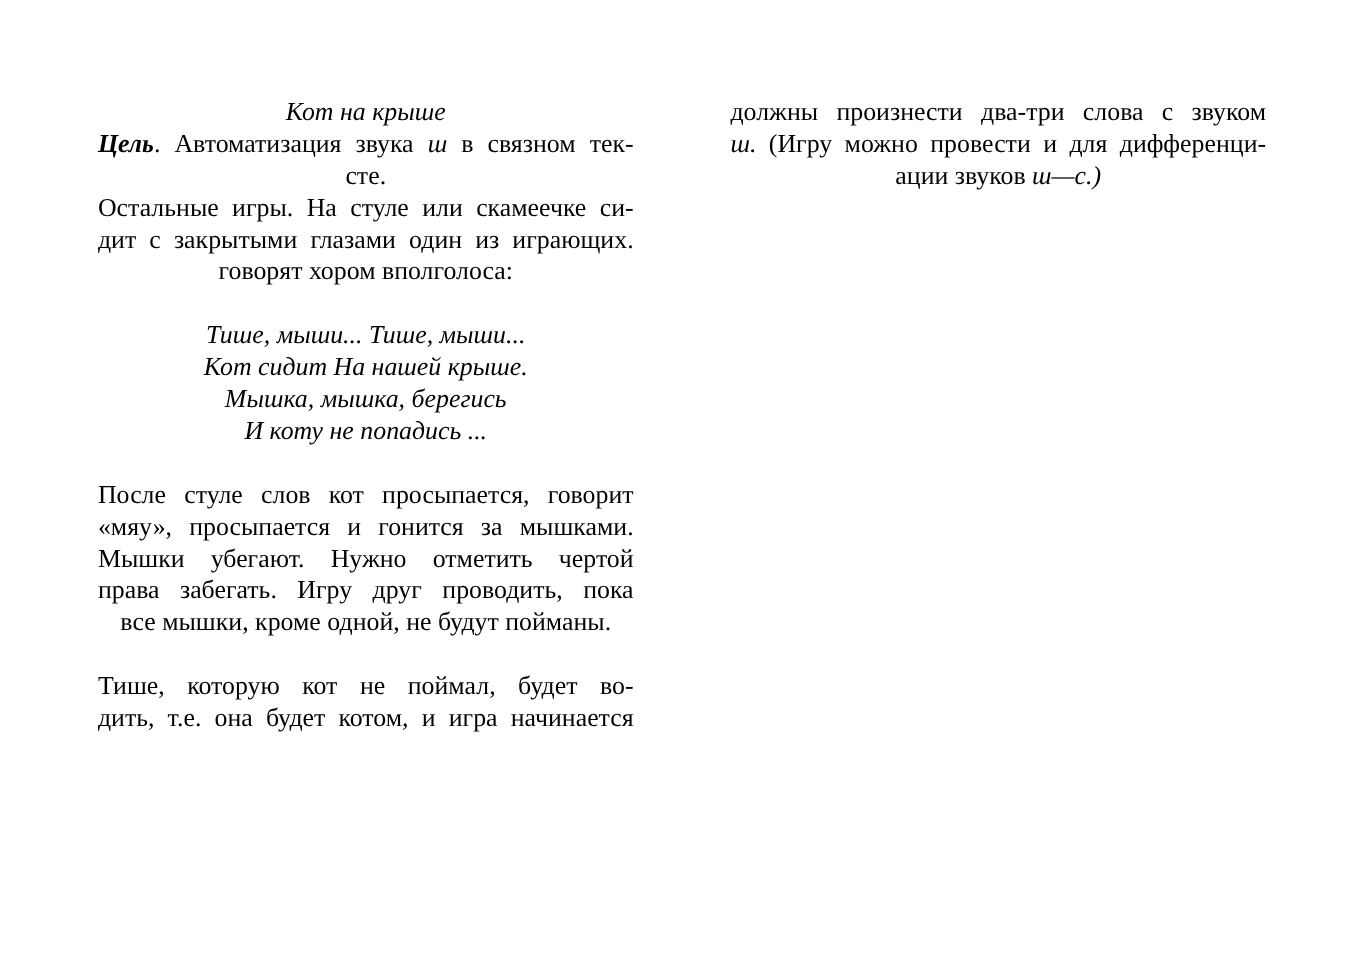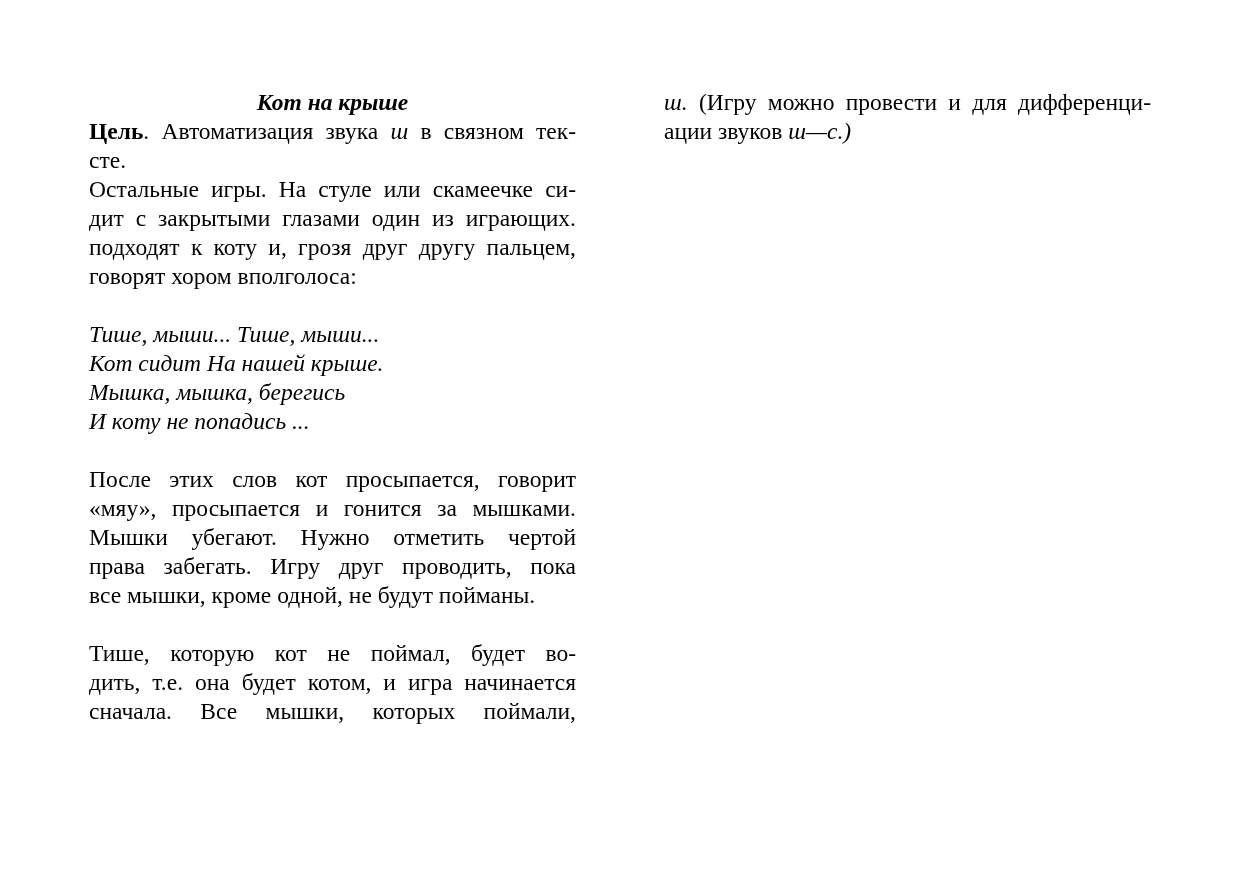--- a/index.html
+++ b/index.html
@@ -27,63 +27,62 @@
     .line {
       display: block;
       height: 29px;
       line-height: 29px;
       white-space: nowrap;
     }
     .justify {
       text-align: justify;
       text-align-last: justify;
     }
-    .left { text-align: left; }
+    .left { text-align: center; }
     .center { text-align: center; }
     .blank { height: 29px; }
 
     .title {
-      font-weight: bold;
+      font-weight: normal;
       font-style: italic;
     }
-    .bold-italic { font-weight: bold; }
+    .bold-italic { font-weight: bold; font-style: italic; }
     .italic { font-style: italic; }
   </style>
 </head>
 <body>
 
 <div class="column col-left">
   <span class="line center title">Кот на крыше</span>
 
   <span class="line justify"><span class="bold-italic">Цель</span><span>. Автоматизация звука </span><span class="italic">ш</span><span> в связном тек-</span></span>
   <span class="line left">сте.</span>
 
   <span class="line justify">Остальные игры. На стуле или скамеечке си-</span>
   <span class="line justify">дит с закрытыми глазами один из играющих.</span>
-  <span class="line justify">подходят к коту и, грозя друг другу пальцем,</span>
   <span class="line left">говорят хором вполголоса:</span>
 
   <span class="line blank"></span>
 
   <span class="line left italic">Тише, мыши... Тише, мыши...</span>
   <span class="line left italic">Кот сидит На нашей крыше.</span>
   <span class="line left italic">Мышка, мышка, берегись</span>
   <span class="line left italic">И коту не попадись ...</span>
 
   <span class="line blank"></span>
 
-  <span class="line justify">После этих слов кот просыпается, говорит</span>
+  <span class="line justify">После стуле слов кот просыпается, говорит</span>
   <span class="line justify">«мяу», просыпается и гонится за мышками.</span>
   <span class="line justify">Мышки убегают. Нужно отметить чертой</span>
   <span class="line justify">права забегать. Игру друг проводить, пока</span>
   <span class="line left">все мышки, кроме одной, не будут пойманы.</span>
 
   <span class="line blank"></span>
 
   <span class="line justify">Тише, которую кот не поймал, будет во-</span>
   <span class="line justify">дить, т.е. она будет котом, и игра начинается</span>
-  <span class="line justify">сначала. Все мышки, которых поймали,</span>
 </div>
 
 <div class="column col-right">
+  <span class="line justify">должны произнести два-три слова с звуком</span>
   <span class="line justify"><span class="italic">ш.</span><span> (Игру можно провести и для дифференци-</span></span>
   <span class="line left"><span>ации звуков </span><span class="italic">ш—с.)</span></span>
 </div>
 
 </body></html>

